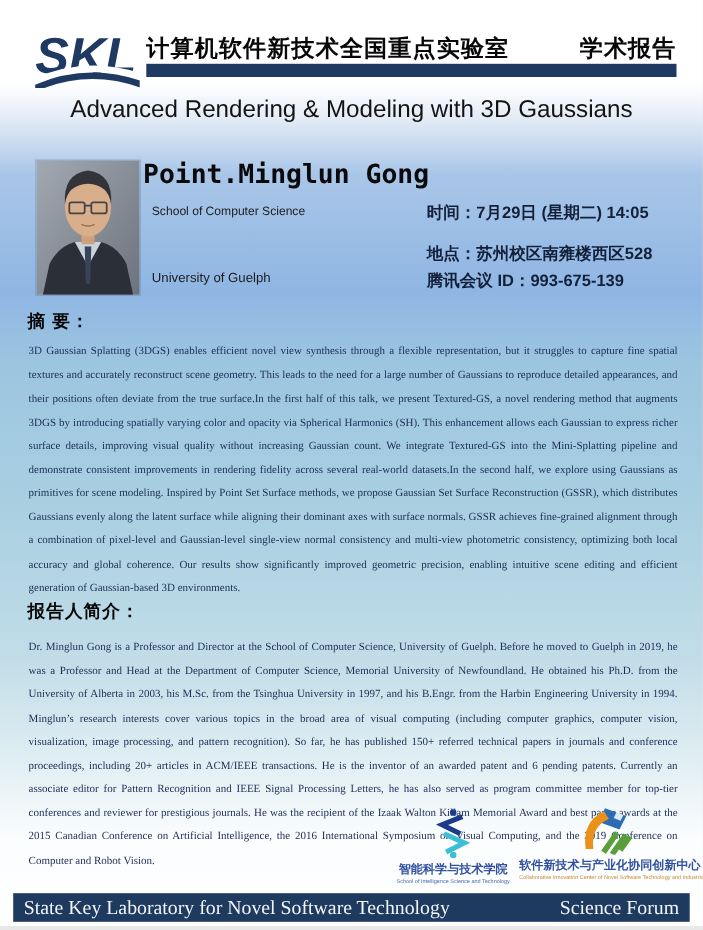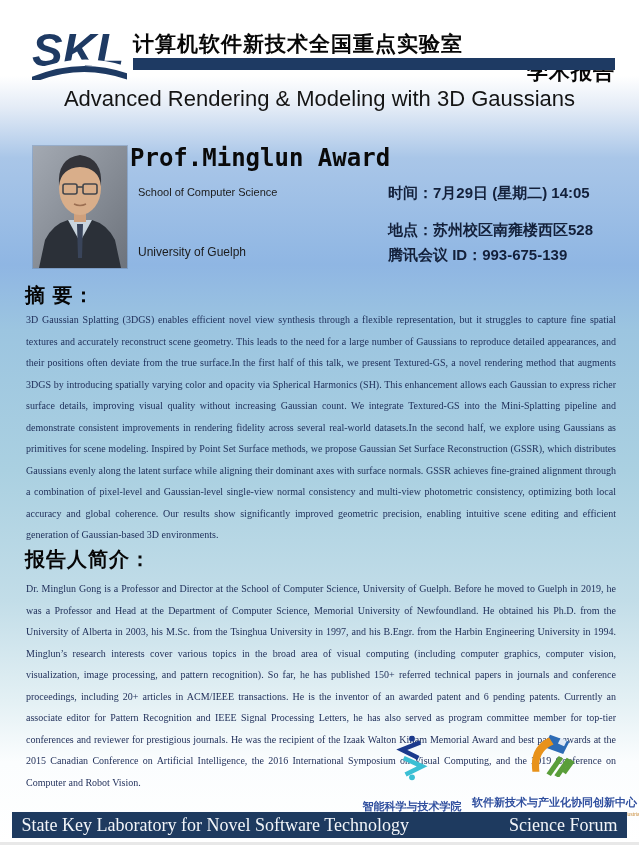--- a/index.html
+++ b/index.html
@@ -24,21 +24,21 @@
   }
   
   .skl-logo { position: absolute; left: 32px; top: 26px; width: 95px; height: 54px; }
   .lab-title {
     position: absolute; left: 133px; top: 30px;
     font-size: 21px; font-weight: bold; color: #080808; letter-spacing: 1px;
     white-space: nowrap;
   }
   .report-label {
     position: absolute; right: 24px; top: 30px;
-    font-size: 21px; font-weight: bold; color: #080808; letter-spacing: 1px; margin-top: 28px;
+    font-size: 21px; font-weight: bold; color: #080808; letter-spacing: 1px;
   }
   .header-bar {
     position: absolute; left: 133px; top: 58px; width: 482px; height: 12px;
     background: #1e3a63;
   }
   
   .talk-title {
     position: absolute; left: 0; top: 86px; width: 639px;
     text-align: center; font-size: 22px; color: #141414;
   }
@@ -53,41 +53,41 @@
     font-size: 24px; font-weight: bold; color: #0a0a0a; white-space: nowrap;
   }
   .speaker-affil1 { position: absolute; left: 138px; top: 186px; font-size: 11px; color: #1c1c1c; }
   .speaker-affil2 { position: absolute; left: 138px; top: 245px; font-size: 12px; color: #1c1c1c; }
   .info-time    { position: absolute; left: 388px; top: 184px; font-size: 15px; font-weight: bold; color: #13203a; white-space: nowrap; }
   .info-place   { position: absolute; left: 388px; top: 221px; font-size: 15px; font-weight: bold; color: #13203a; white-space: nowrap; }
   .info-meeting { position: absolute; left: 388px; top: 246px; font-size: 15px; font-weight: bold; color: #13203a; white-space: nowrap; }
   
   .sec-heading {
     position: absolute; left: 25px;
-    font-size: 20px; font-weight: bold; color: #060606; letter-spacing: 1px;
+    font-size: 16px; font-weight: bold; color: #060606; letter-spacing: 1px;
     white-space: nowrap;
   }
   .abstract-heading { top: 282px; }
   .bio-heading { top: 546px; }
   .para {
     position: absolute; left: 26px; width: 590px;
     font-family: "Liberation Serif", serif;
     font-size: 10px; line-height: 21.5px;
     color: #1d2c57; text-align: justify;
   }
   .abstract-body { top: 309px; }
   .bio-body { top: 578px; }
   
   .logo-block { position: absolute; text-align: center; }
   .logo-school { left: 352px; top: 735px; width: 120px; }
   .logo-center { left: 472px; top: 733px; width: 155px; }
   .logo-block svg { display: block; margin: 0 auto; }
   .logo-cn {
     display: block; font-size: 11px; font-weight: bold; color: #31509f;
-    white-space: nowrap; margin-top: 18px;
+    white-space: nowrap; margin-top: 2px;
   }
   .logo-en-left  { display: block; font-size: 5px; color: #4a6ab0; white-space: nowrap; margin-top: 1px; }
   .logo-en-right { display: block; font-size: 5px; color: #c98c3a; white-space: nowrap; margin-top: 1px; }
   
   .footer-bar {
     position: absolute; left: 12px; top: 812px; width: 615px; height: 26px;
     background: #1e3a5f;
     display: flex; align-items: center; justify-content: center;
     font-family: "Liberation Serif", serif; font-size: 18px; color: #f2f5f9;
     white-space: nowrap;
@@ -124,21 +124,21 @@
     <path d="M44 78 L50 78 L49 112 L45 112 Z" fill="#39445a"></path>
     <rect x="41" y="62" width="12" height="14" fill="#cfa07c"></rect>
     <ellipse cx="47" cy="42" rx="21" ry="27" fill="#d9ae8a"></ellipse>
     <path d="M26 40 Q24 12 47 9 Q70 12 68 40 Q66 22 47 21 Q28 22 26 40 Z" fill="#33343a"></path>
     <rect x="30" y="38" width="14" height="10" rx="2" fill="none" stroke="#43464c" stroke-width="1.6"></rect>
     <rect x="50" y="38" width="14" height="10" rx="2" fill="none" stroke="#43464c" stroke-width="1.6"></rect>
     <line x1="44" y1="41" x2="50" y2="41" stroke="#43464c" stroke-width="1.6"></line>
     <path d="M41 58 Q47 61 53 58" stroke="#9c6f52" stroke-width="1.4" fill="none"></path>
   </svg>
 
-  <div class="speaker-name">Prof.Minglun Award</div>
+  <div class="speaker-name">Point.Minglun Gong</div>
   <div class="speaker-affil1">School of Computer Science</div>
   <div class="speaker-affil2">University of Guelph</div>
   <div class="info-time">时间：7月29日 (星期二) 14:05</div>
   <div class="info-place">地点：苏州校区南雍楼西区528</div>
   <div class="info-meeting">腾讯会议 ID：993-675-139</div>
 
   <div class="sec-heading abstract-heading">摘 要：</div>
   <div class="para abstract-body">3D Gaussian Splatting (3DGS) enables efficient novel view synthesis through a flexible representation, but it struggles to capture fine spatial textures and accurately reconstruct scene geometry. This leads to the need for a large number of Gaussians to reproduce detailed appearances, and their positions often deviate from the true surface.In the first half of this talk, we present Textured-GS, a novel rendering method that augments 3DGS by introducing spatially varying color and opacity via Spherical Harmonics (SH). This enhancement allows each Gaussian to express richer surface details, improving visual quality without increasing Gaussian count. We integrate Textured-GS into the Mini-Splatting pipeline and demonstrate consistent improvements in rendering fidelity across several real-world datasets.In the second half, we explore using Gaussians as primitives for scene modeling. Inspired by Point Set Surface methods, we propose Gaussian Set Surface Reconstruction (GSSR), which distributes Gaussians evenly along the latent surface while aligning their dominant axes with surface normals. GSSR achieves fine-grained alignment through a combination of pixel-level and Gaussian-level single-view normal consistency and multi-view photometric consistency, optimizing both local accuracy and global coherence. Our results show significantly improved geometric precision, enabling intuitive scene editing and efficient generation of Gaussian-based 3D environments.</div>
 
   <div class="sec-heading bio-heading">报告人简介：</div>

